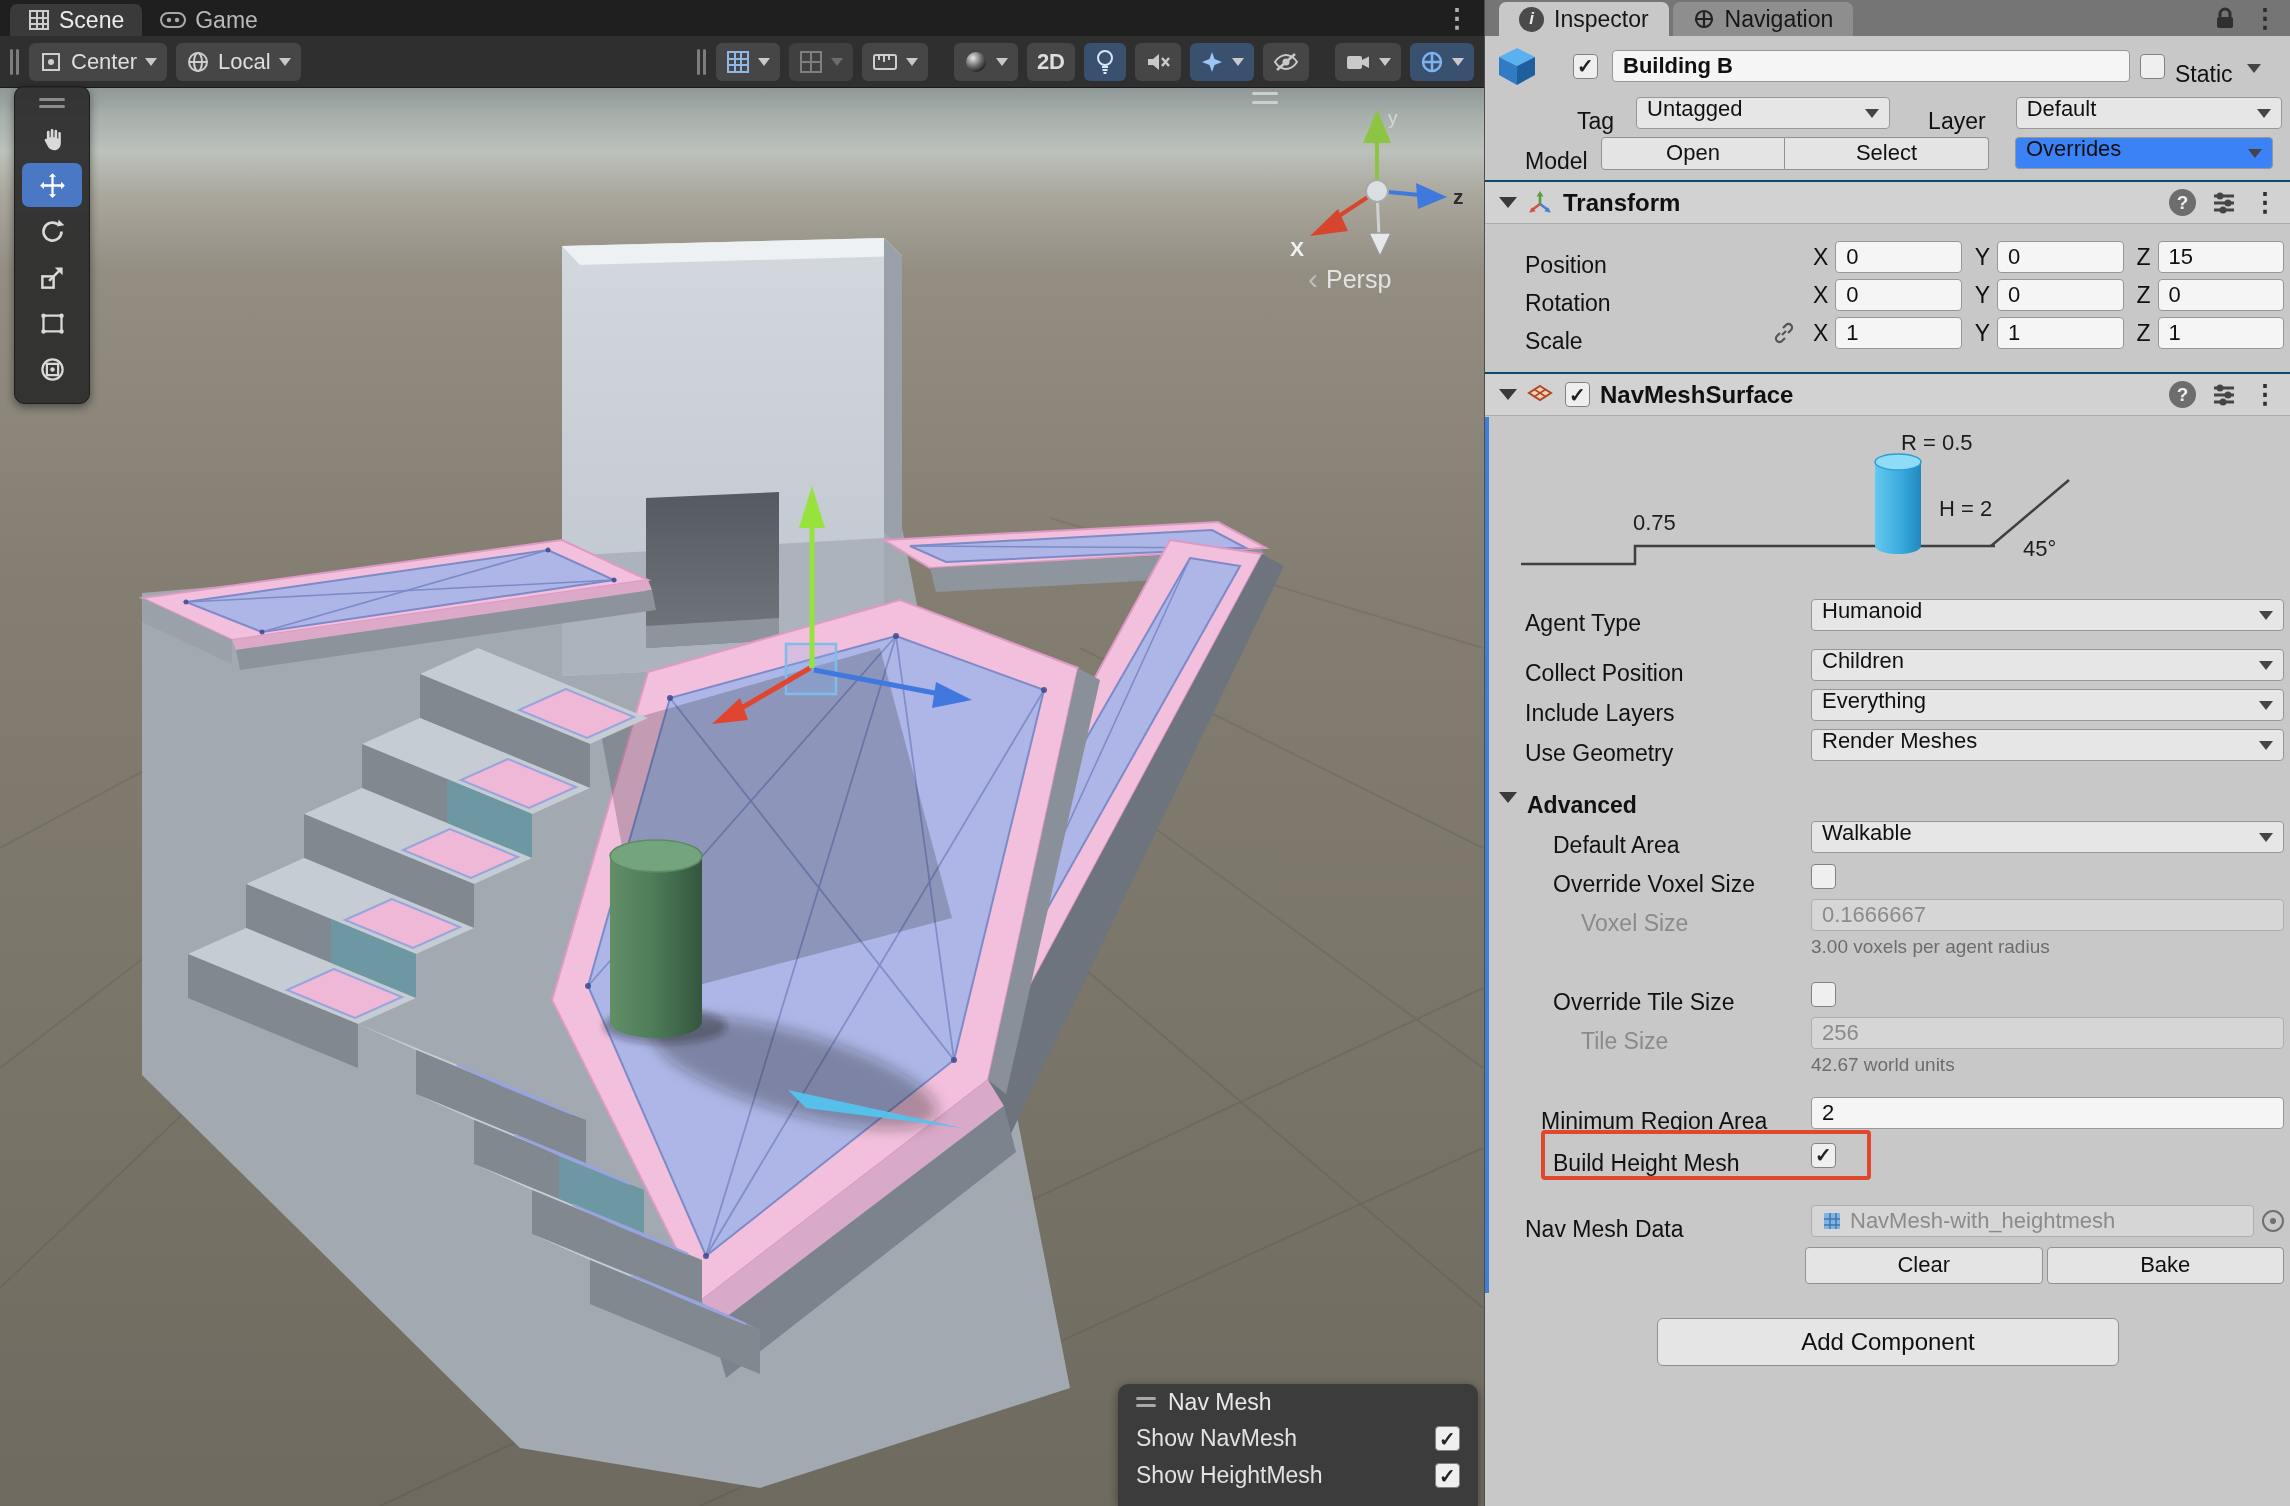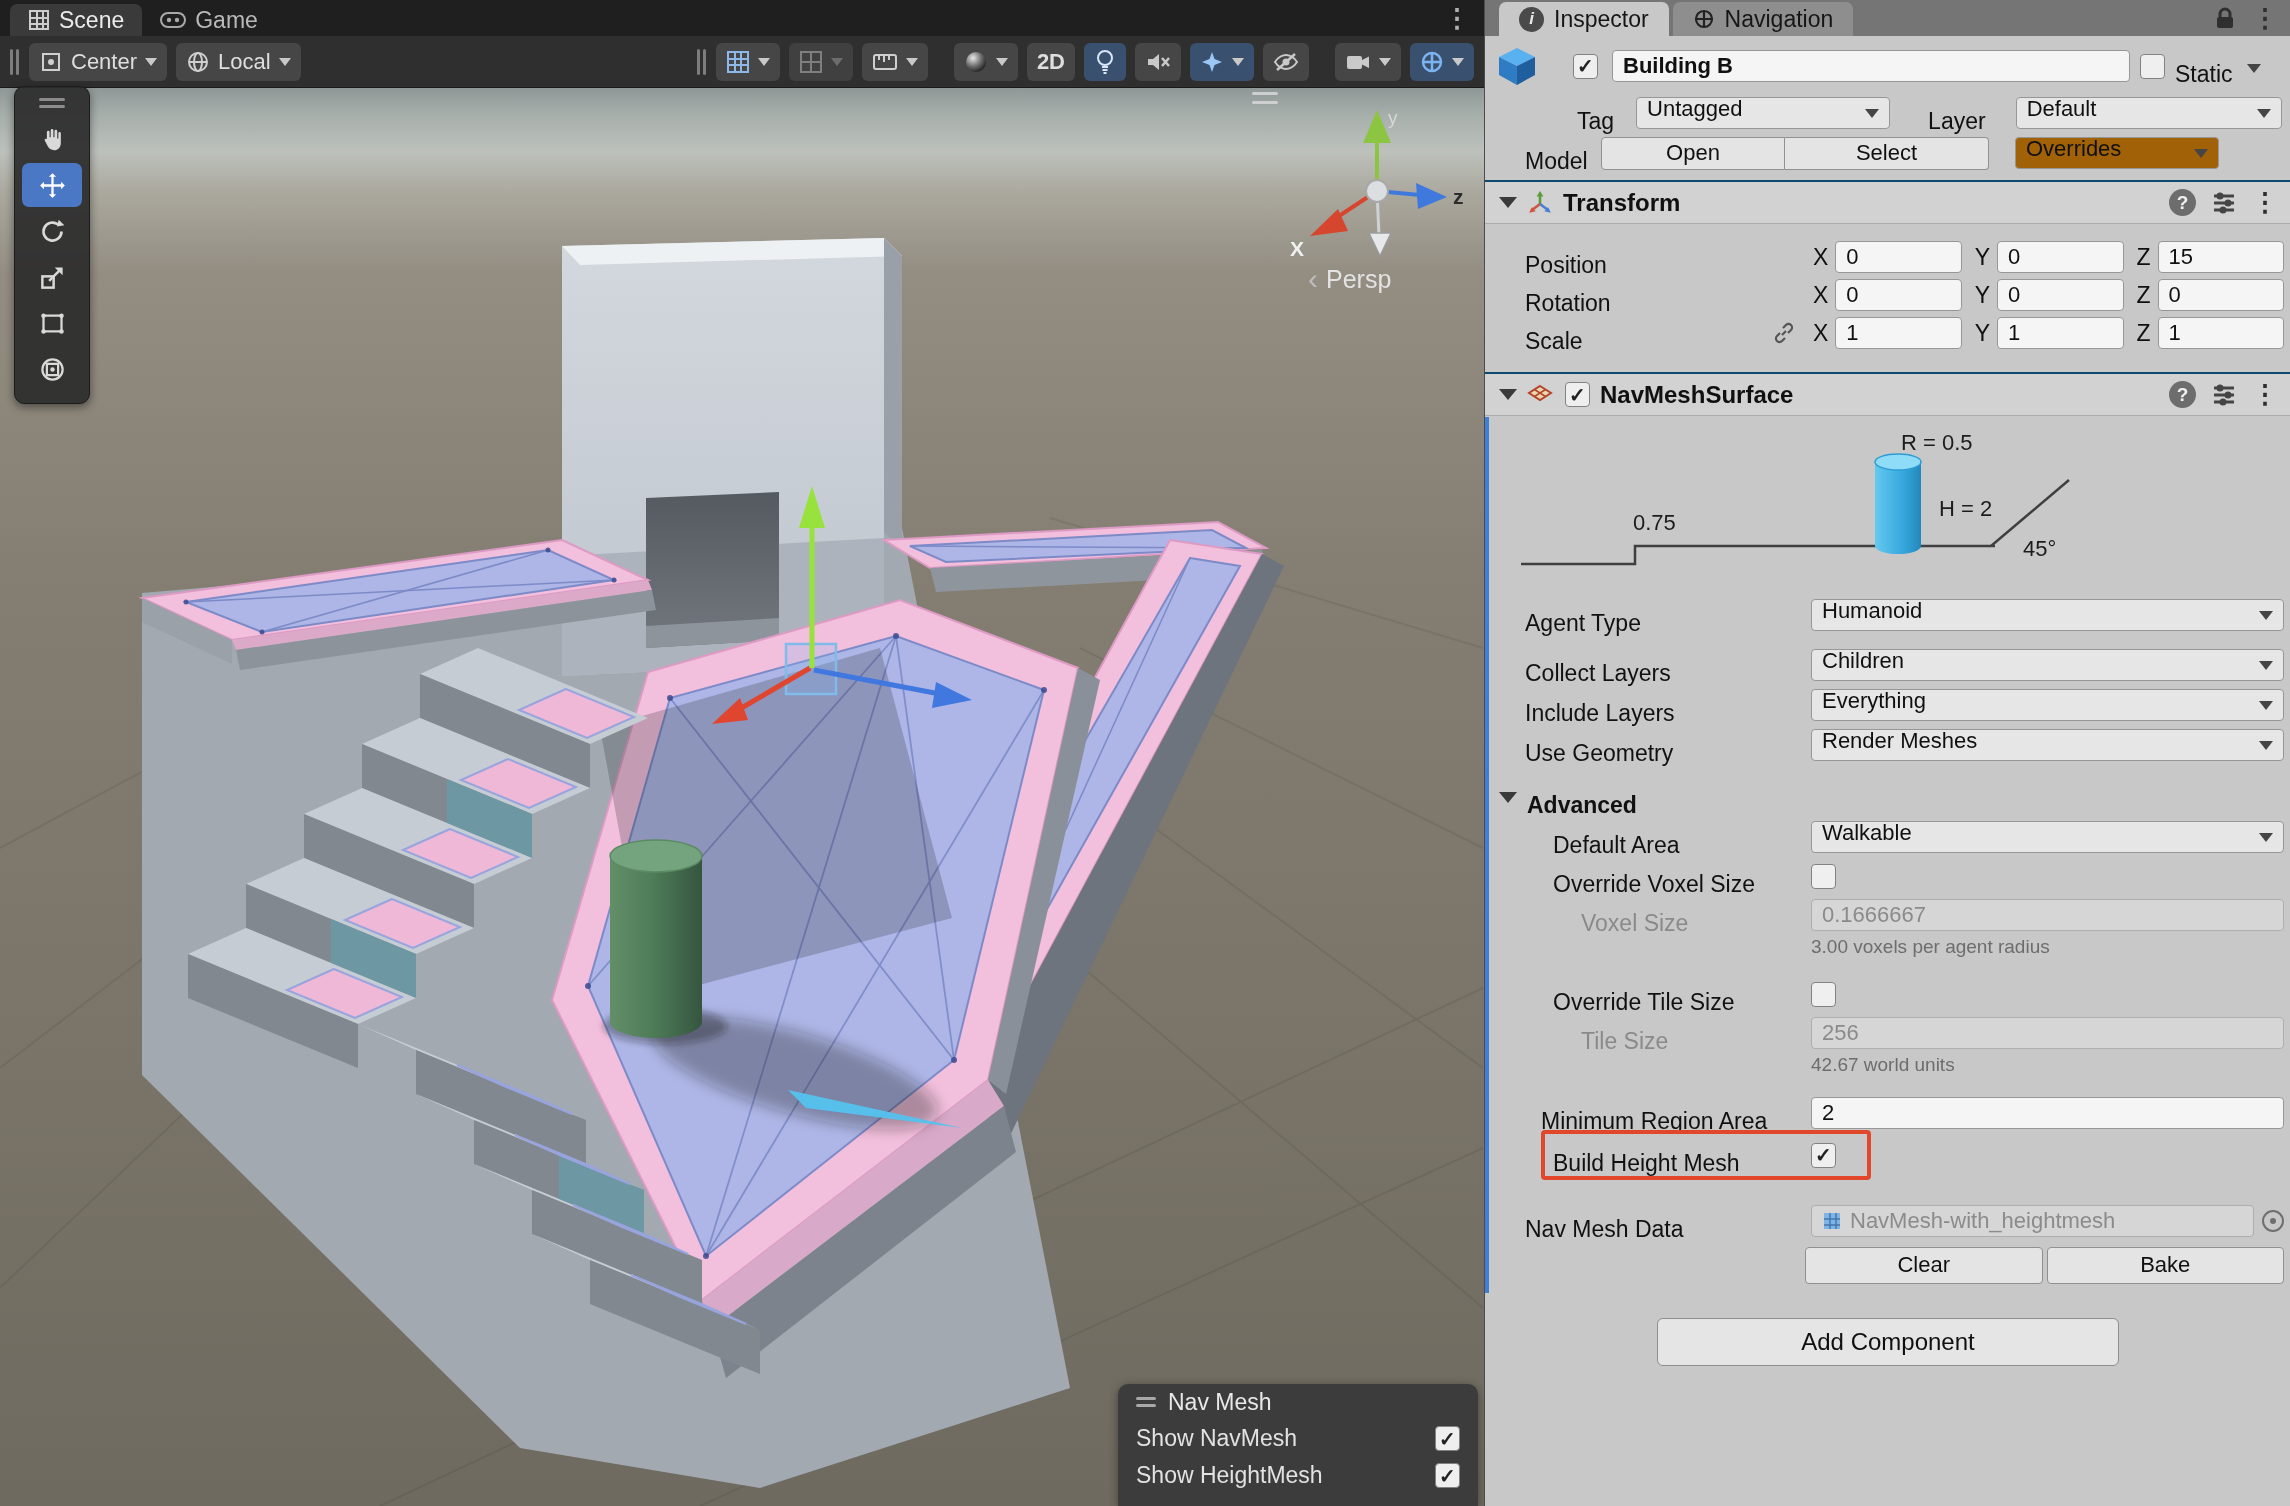--- a/index.html
+++ b/index.html
@@ -582,21 +582,21 @@
     </div>
 
     <div class="irow" style="top:136px">
       <span class="lbl" style="margin-left:40px;width:76px">Model</span>
       <div class="btn" style="width:184px;border-radius:4px 0 0 4px">
         <span>Open</span>
       </div>
       <div class="btn" style="width:204px;border-left:none;border-radius:0 4px 4px 0">
         <span>Select</span>
       </div>
-      <div class="dropdown" style="flex:none;width:204px;margin-left:26px;background:#a16207">
+      <div class="dropdown" style="flex:none;width:258px;margin-left:26px;background:#3b82f6">
         <span>Overrides</span>
       </div>
     </div>
 
     <div class="comp-header" style="top:180px">
       <span class="fold"></span>
       <svg width="26" height="26" viewBox="0 0 24 24">
         <line x1="12" y1="13" x2="12" y2="4" stroke="#5a9e3c" stroke-width="2.4"></line>
           <polygon points="12,1 8.8,6 15.2,6" fill="#5a9e3c"></polygon>
         <line x1="12" y1="13" x2="4" y2="19" stroke="#d1543f" stroke-width="2.4"></line>
@@ -723,21 +723,21 @@
 
     <div class="irow" style="top:598px">
       <span class="lbl w-main">Agent Type</span>
       <div class="ctrl">
           <div class="dropdown">
             <span>Humanoid</span>
           </div>
         </div>
     </div>
     <div class="irow" style="top:648px">
-      <span class="lbl w-main">Collect Layers</span>
+      <span class="lbl w-main">Collect Position</span>
       <div class="ctrl">
           <div class="dropdown">
             <span>Children</span>
           </div>
         </div>
     </div>
     <div class="irow" style="top:688px">
       <span class="lbl w-main">Include Layers</span>
       <div class="ctrl">
           <div class="dropdown">

